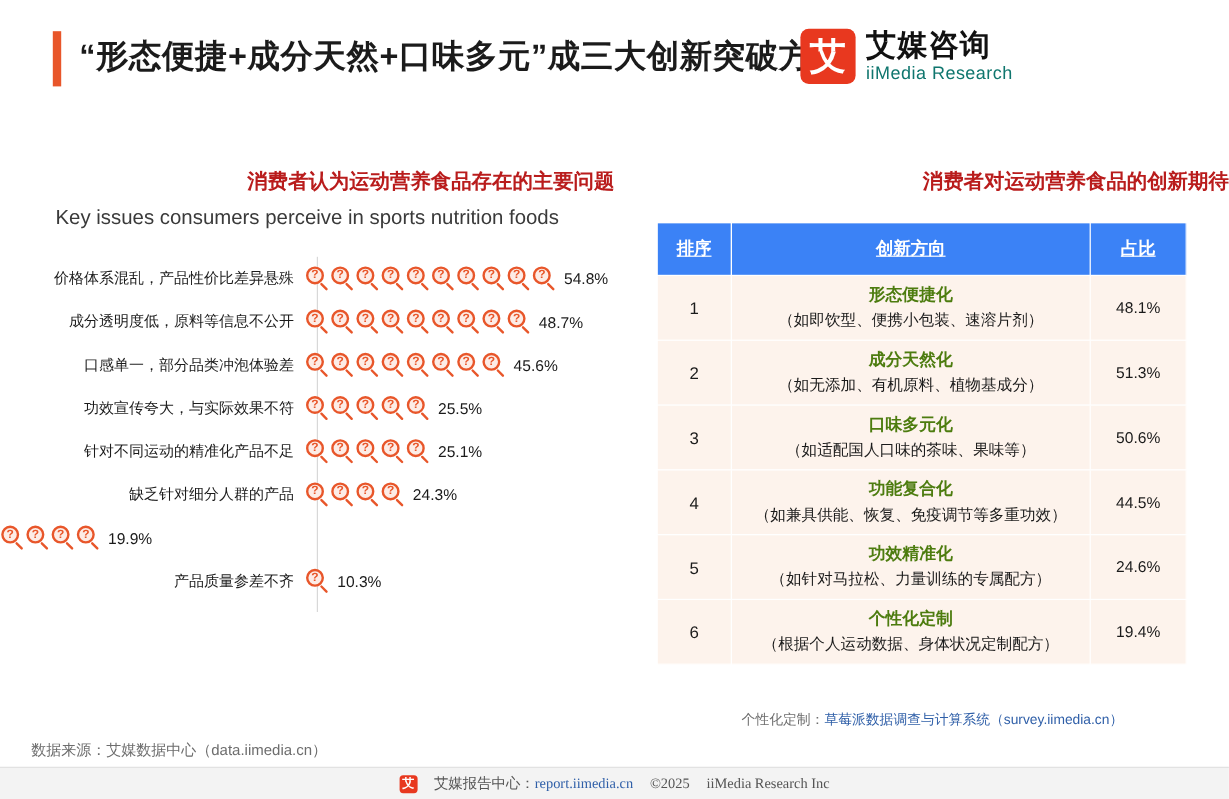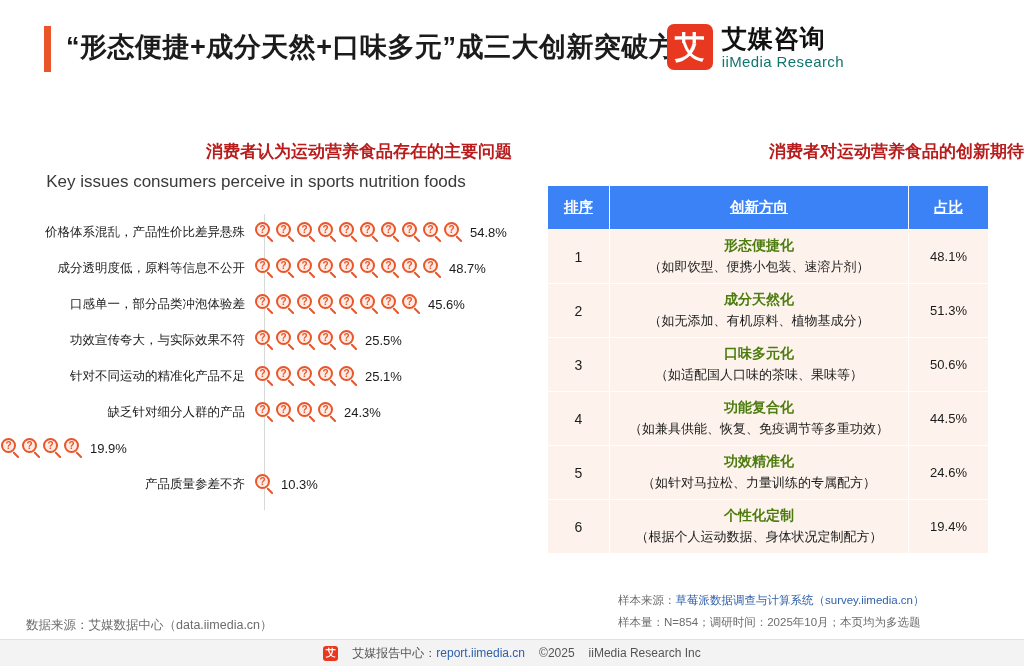--- a/index.html
+++ b/index.html
@@ -119,21 +119,21 @@
     position:absolute; left:0; bottom:0; width:1024px; height:27px;
     background:#f3f3f3; border-top:1px solid #e2e2e2;
     display:flex; align-items:center; justify-content:center; gap:14px;
     font-size:12px; color:#555;
   }
   .bb-logo {
     width:15px; height:15px; background:#e8381f; border-radius:3px;
     color:#fff; font-size:10px; font-weight:bold;
     display:flex; align-items:center; justify-content:center;
   }
-  .bb-item { white-space:nowrap; }
+  .bb-item { white-space:nowrap;font-family:Liberation Serif, serif; }
   .bb-blue { color:#2f5fa8; }
 </style>
 </head>
 <body>
 
 <div class="header">
   <div class="title-bar"></div>
   <div class="title">“形态便捷+成分天然+口味多元”成三大创新突破方向</div>
   <div class="logo">
     <div class="logo-mark">艾</div>
@@ -488,23 +488,22 @@
           </td>
           <td class="pct">19.4%</td>
         </tr>
       </tbody>
   </table>
 </div>
 
 <div class="src-left">数据来源：艾媒数据中心（data.iimedia.cn）</div>
 <div class="note-right">
   <div>
-    <span>样本来源：</span><span class="blue">草莓派数据调查与计算系统（survey.iimedia.cn）</span>
+    <span>个性化定制：</span><span class="blue">草莓派数据调查与计算系统（survey.iimedia.cn）</span>
   </div>
-  <div>样本量：N=854；调研时间：2025年10月；本页均为多选题</div>
 </div>
 
 <div class="bottom-bar">
   <span class="bb-logo">艾</span>
   <span class="bb-item"><span>艾媒报告中心：</span><span class="bb-blue">report.iimedia.cn</span></span>
   <span class="bb-item">©2025</span>
   <span class="bb-item">iiMedia Research  Inc</span>
 </div>
 
 </body></html>

